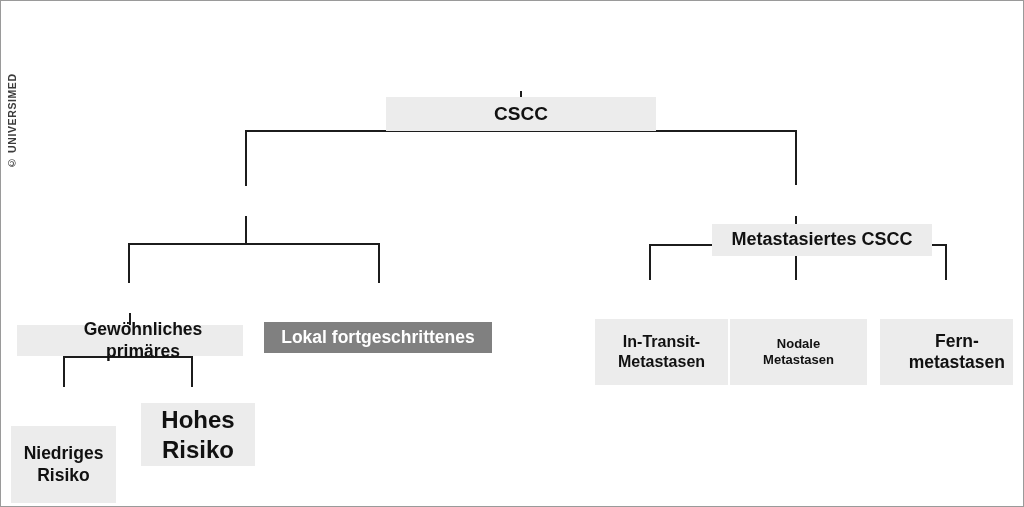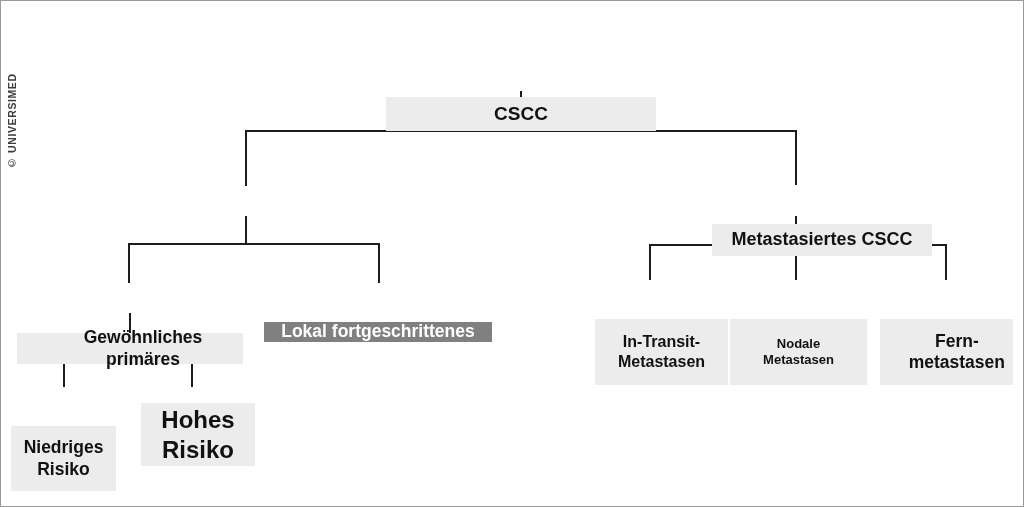--- a/index.html
+++ b/index.html
@@ -67,23 +67,23 @@
   .node.darkgray {
     background: #808080;
     color: #ffffff;
   }
   .node .lbl { display: block; }
 
   
   #node-root      { left: 385px; top: 56px;  width: 270px; height: 34px; font-size: 19px; }
   #node-primary   { left: 132px; top: 184px; width: 222px; height: 31px; font-size: 18px; }
   #node-meta      { left: 711px; top: 183px; width: 220px; height: 32px; font-size: 18px; }
-  #node-common    { left: 16px;  top: 292px; width: 226px; height: 31px; font-size: 17.5px; padding-left: 34px; }
-  #node-locadv    { left: 263px; top: 281px; width: 228px; height: 20px; font-size: 17.5px; }
-  #node-lowrisk   { left: 10px;  top: 385px; width: 105px; height: 65px; font-size: 17.5px; }
+  #node-common    { left: 16px;  top: 284px; width: 226px; height: 31px; font-size: 17.5px; padding-left: 34px; }
+  #node-locadv    { left: 263px; top: 281px; width: 228px; height: 31px; font-size: 17.5px; }
+  #node-lowrisk   { left: 10px;  top: 385px; width: 105px; height: 77px; font-size: 17.5px; }
   #node-highrisk  { left: 140px; top: 362px; width: 114px; height: 63px; font-size: 24px; }
   #node-intransit { left: 594px; top: 278px; width: 133px; height: 66px; font-size: 16px; }
   #node-nodal     { left: 729px; top: 278px; width: 137px; height: 66px; font-size: 13px; }
   #node-distant   { left: 879px; top: 278px; width: 133px; height: 66px; font-size: 17.5px; justify-content: flex-end; }
 </style>
 </head>
 <body>
 
 <div id="canvas">
 

